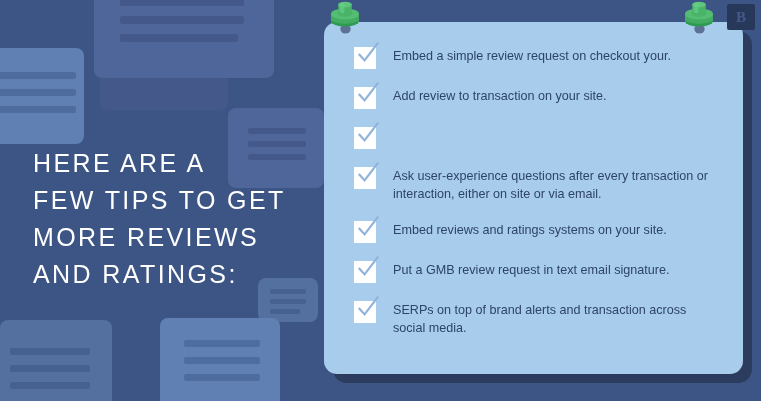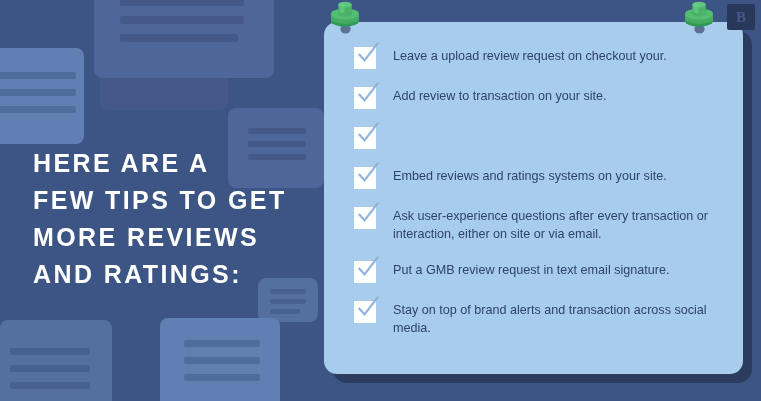--- a/index.html
+++ b/index.html
@@ -41,21 +41,21 @@
   .ln-d{ background:#46618f; }
 
   
   .headline{
     position:absolute;
     left:33px;
     top:145px;
     width:290px;
     color:#ffffff;
     font-size:25px;
-    font-weight:bold;
+    font-weight:normal;
     letter-spacing:2.4px;
     line-height:37px;
     text-transform:uppercase;
     white-space:pre-line;
   }
 
   
   .card-shadow{
     position:absolute;
     left:333px;
@@ -195,21 +195,21 @@
   <div class="card-shadow"></div>
 
   <div class="card">
     <div class="checklist" id="checklist">
         <div class="item">
           <div class="checkbox">
             <svg viewBox="0 0 24 24" aria-hidden="true">
               <path d="M3.5 11.8 L8.6 17.4 L21.5 0.5" fill="none" stroke="#8fb3da" stroke-width="2.2" stroke-linecap="square" stroke-linejoin="miter"></path>
             </svg>
           </div>
-          <div class="item-text"><span>Leave a upload </span><b>review request</b><span> on checkout your.</span></div>
+          <div class="item-text"><span>Embed a simple </span><b>review request</b><span> on checkout your.</span></div>
         </div>
         <div class="item">
           <div class="checkbox">
             <svg viewBox="0 0 24 24" aria-hidden="true">
               <path d="M3.5 11.8 L8.6 17.4 L21.5 0.5" fill="none" stroke="#8fb3da" stroke-width="2.2" stroke-linecap="square" stroke-linejoin="miter"></path>
             </svg>
           </div>
           <div class="item-text"><span>Add </span><b>review</b><span> to transaction on your site.</span></div>
         </div>
         <div class="item">
@@ -218,45 +218,45 @@
               <path d="M3.5 11.8 L8.6 17.4 L21.5 0.5" fill="none" stroke="#8fb3da" stroke-width="2.2" stroke-linecap="square" stroke-linejoin="miter"></path>
             </svg>
           </div>
         </div>
         <div class="item">
           <div class="checkbox">
             <svg viewBox="0 0 24 24" aria-hidden="true">
               <path d="M3.5 11.8 L8.6 17.4 L21.5 0.5" fill="none" stroke="#8fb3da" stroke-width="2.2" stroke-linecap="square" stroke-linejoin="miter"></path>
             </svg>
           </div>
+          <div class="item-text"><span>Ask </span><b>user-experience questions</b><span> after every transaction or interaction, either on site or via email.</span></div>
+        </div>
+        <div class="item">
+          <div class="checkbox">
+            <svg viewBox="0 0 24 24" aria-hidden="true">
+              <path d="M3.5 11.8 L8.6 17.4 L21.5 0.5" fill="none" stroke="#8fb3da" stroke-width="2.2" stroke-linecap="square" stroke-linejoin="miter"></path>
+            </svg>
+          </div>
           <div class="item-text"><b>Embed</b><span> reviews and ratings systems on your site.</span></div>
         </div>
         <div class="item">
           <div class="checkbox">
             <svg viewBox="0 0 24 24" aria-hidden="true">
               <path d="M3.5 11.8 L8.6 17.4 L21.5 0.5" fill="none" stroke="#8fb3da" stroke-width="2.2" stroke-linecap="square" stroke-linejoin="miter"></path>
             </svg>
           </div>
-          <div class="item-text"><span>Ask </span><b>user-experience questions</b><span> after every transaction or interaction, either on site or via email.</span></div>
-        </div>
-        <div class="item">
-          <div class="checkbox">
-            <svg viewBox="0 0 24 24" aria-hidden="true">
-              <path d="M3.5 11.8 L8.6 17.4 L21.5 0.5" fill="none" stroke="#8fb3da" stroke-width="2.2" stroke-linecap="square" stroke-linejoin="miter"></path>
-            </svg>
-          </div>
           <div class="item-text"><span>Put a </span><b>GMB review request</b><span> in text email signature.</span></div>
         </div>
         <div class="item">
           <div class="checkbox">
             <svg viewBox="0 0 24 24" aria-hidden="true">
               <path d="M3.5 11.8 L8.6 17.4 L21.5 0.5" fill="none" stroke="#8fb3da" stroke-width="2.2" stroke-linecap="square" stroke-linejoin="miter"></path>
             </svg>
           </div>
-          <div class="item-text"><span>Stay on top of </span><b>brand alerts and transaction</b><span> across social media.</span></div>
+          <div class="item-text"><span>SERPs on top of </span><b>brand alerts and transaction</b><span> across social media.</span></div>
         </div>
       </div>
   </div>
 
   <div class="pin pin-left">
     <svg viewBox="0 0 40 48">
       <ellipse cx="20.5" cy="29" rx="5.2" ry="4.6" fill="#5d7197"></ellipse>
       <rect x="18.6" y="20" width="3.6" height="9" fill="#5d7197"></rect>
       <ellipse cx="20" cy="21" rx="14" ry="5.6" fill="#2f9a52"></ellipse>
       <path d="M6 21 L6 14 Q20 9 34 14 L34 21 Q20 27 6 21 Z" fill="#43ab62"></path>

